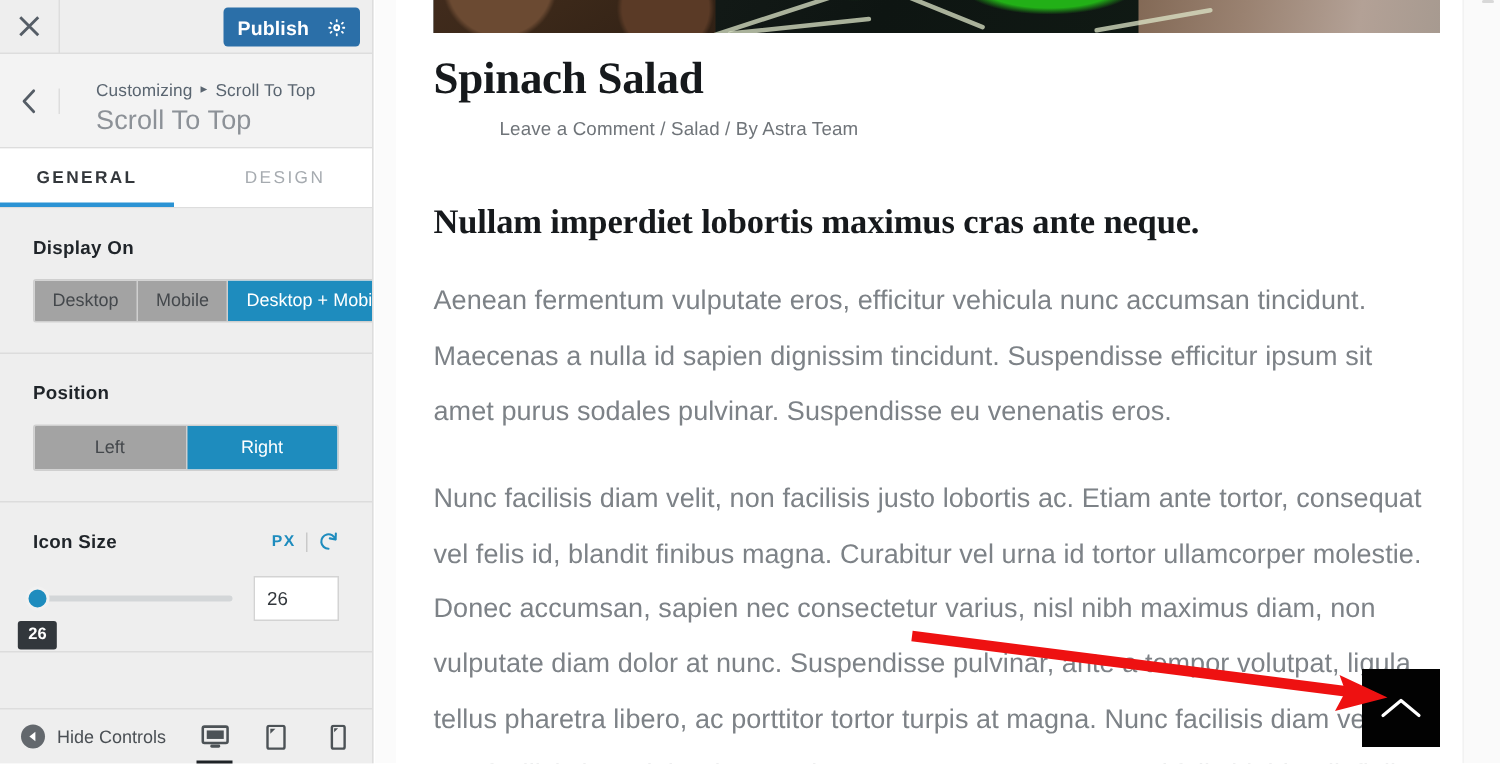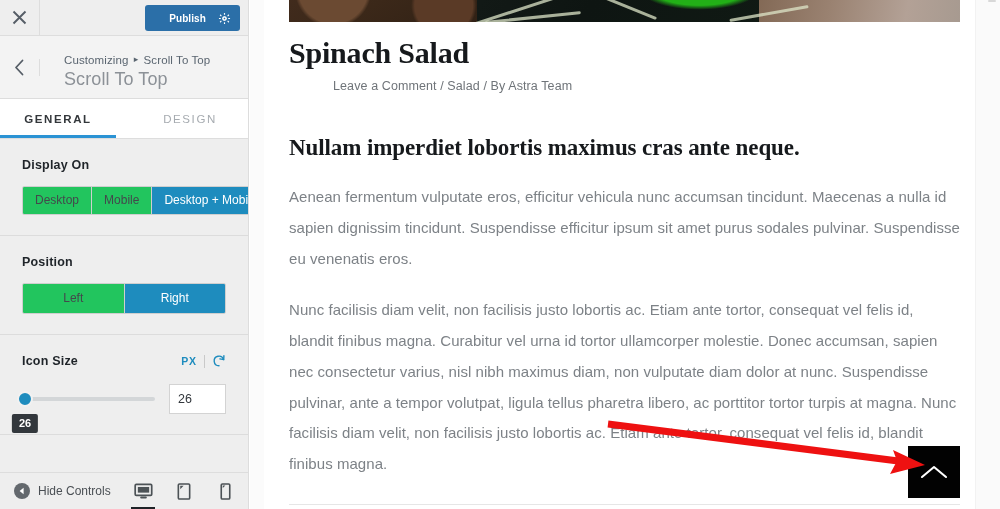--- a/index.html
+++ b/index.html
@@ -38,22 +38,22 @@
   .publish-wrap {
     position: absolute; right: 8px; top: 5px;
     display: flex; align-items: stretch;
     background: #2b6fa8;
     border-radius: 3px;
     height: 26px;
     overflow: hidden;
     cursor: pointer;
   }
   .publish-btn {
-    color: #fff; font-size: 10px; font-weight: bold;
-    padding: 0 11px 0 24px;
+    color: #fff; font-size: 13px; font-weight: bold;
+    padding: 0 11px 0 9px;
     display: flex; align-items: center;
     letter-spacing: .1px;
     cursor: pointer;
   }
   .publish-gear {
     color: #fff;
     padding: 0 9px 0 1px;
     display: flex; align-items: center;
     cursor: pointer;
   }
@@ -119,21 +119,21 @@
     border-radius: 2px; overflow: hidden;
     border: 1px solid #cfcfcf;
     background: #f7f7f7;
     width: fit-content;
   }
   .btn-group.full { width: 100%; }
   .bg-item {
     font-size: 12px; color: #44484c;
     padding: 6px 12px 7px 12px;
     border-right: 1px solid #cfcfcf;
-    background: #22c55e;
+    background: #a3a3a3;
     cursor: pointer; white-space: nowrap;
     text-align: center;
   }
   .bg-item:last-child { border-right: none; }
   .bg-item.active {
     background: #1e8cbe; color: #ffffff; font-weight: normal;
   }
   .btn-group.full .bg-item { flex: 1; padding: 7px 0 8px 0; }
 
   
@@ -262,21 +262,21 @@
   }
   .post-meta {
     font-size: 12.5px; color: #6f7479; margin-top: 9px; letter-spacing: .1px; margin-left: 44px;
   }
   .h2 {
     font-family: "Liberation Serif", serif;
     font-size: 23px; font-weight: bold; color: #16191c;
     margin-top: 42px; letter-spacing: -.1px;
   }
   .para {
-    font-size: 15px; color: #7d8287; line-height: 2.05;
+    font-size: 18px; color: #7d8287; line-height: 2.05;
     margin-top: 21px; letter-spacing: .05px;
   }
   .hr { height: 1px; background: #e6e6e6; margin-top: 24px; }
   .ing-head { font-size: 12.6px; color: #7d8287; margin-top: 22px; }
 
   
   .scroll-top {
     position: absolute; right: 40px; bottom: 11px;
     width: 52px; height: 52px;
     background: #020202;

